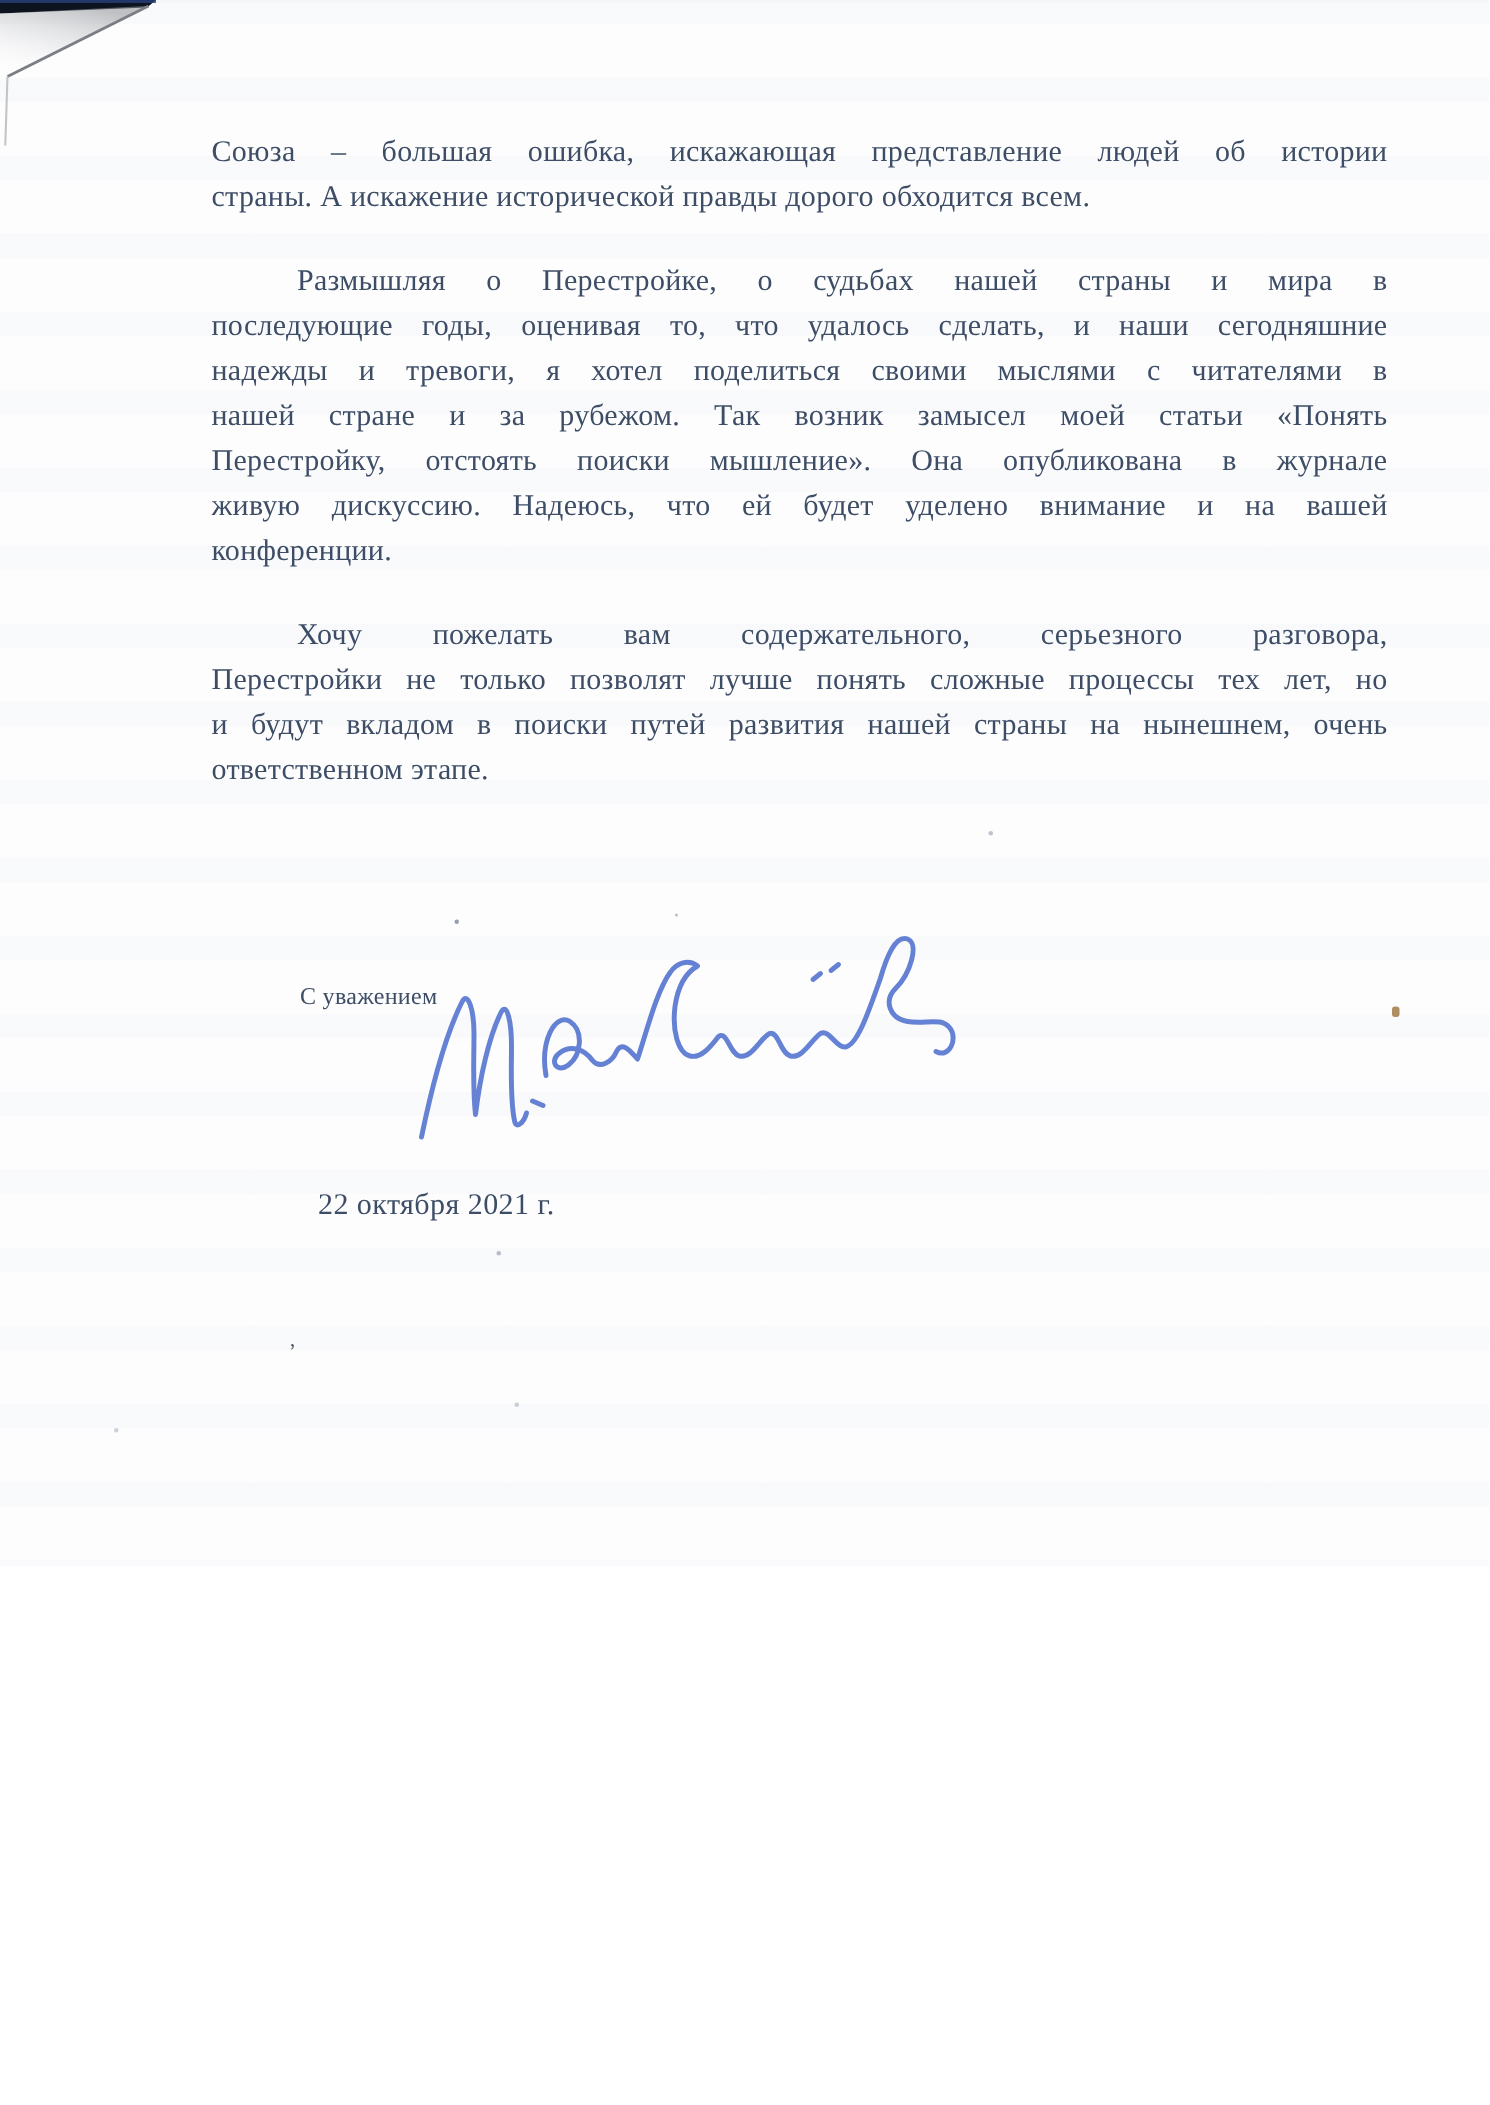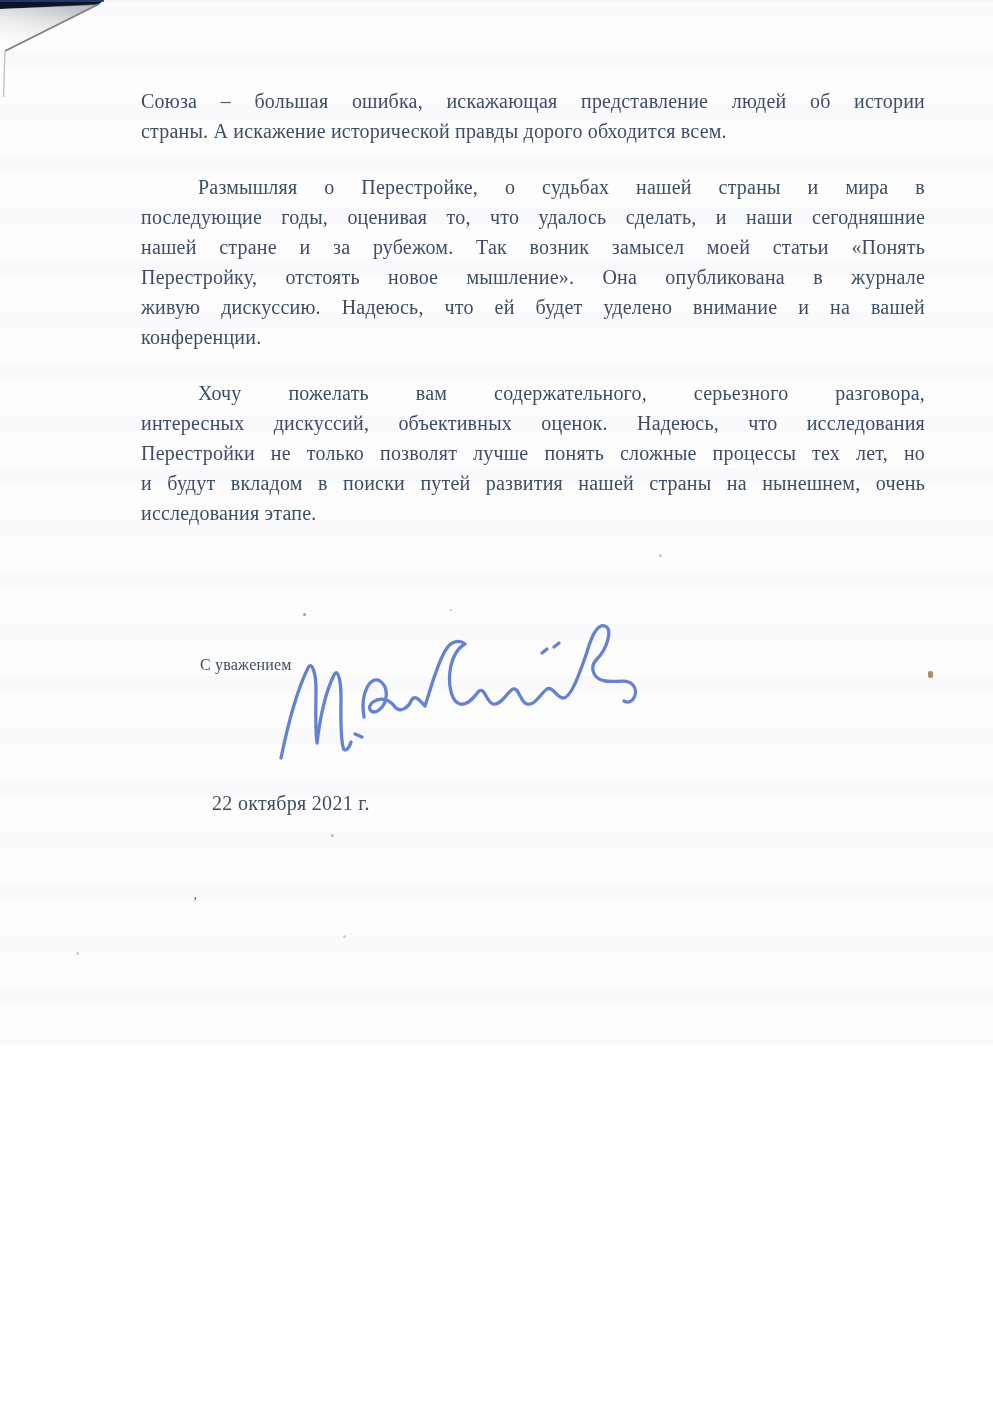--- a/index.html
+++ b/index.html
@@ -83,31 +83,31 @@
   </svg>
 
   <div class="text-block">
       <div class="para">
         <div class="line just">Союза – большая ошибка, искажающая представление людей об истории</div>
         <div class="line">страны. А искажение исторической правды дорого обходится всем.</div>
       </div>
       <div class="para">
         <div class="line just ind">Размышляя о Перестройке, о судьбах нашей страны и мира в</div>
         <div class="line just">последующие годы, оценивая то, что удалось сделать, и наши сегодняшние</div>
+        <div class="line just">надежды и тревоги, я хотел поделиться своими мыслями с читателями в</div>
         <div class="line just">нашей стране и за рубежом. Так возник замысел моей статьи «Понять</div>
-        <div class="line just">Перестройку, отстоять новое мышление». Она опубликована в журнале</div>
+        <div class="line just">Перестройку, отстоять поиски мышление». Она опубликована в журнале</div>
         <div class="line just">живую дискуссию. Надеюсь, что ей будет уделено внимание и на вашей</div>
         <div class="line">конференции.</div>
       </div>
       <div class="para">
         <div class="line just ind">Хочу пожелать вам содержательного, серьезного разговора,</div>
-        <div class="line just">интересных дискуссий, объективных оценок. Надеюсь, что исследования</div>
         <div class="line just">Перестройки не только позволят лучше понять сложные процессы тех лет, но</div>
         <div class="line just">и будут вкладом в поиски путей развития нашей страны на нынешнем, очень</div>
-        <div class="line">исследования этапе.</div>
+        <div class="line">ответственном этапе.</div>
       </div>
     </div>
 
   <div class="signoff">С уважением</div>
 
   <svg class="signature" viewBox="0 0 400 175" xmlns="http://www.w3.org/2000/svg" aria-label="М. Горбачёв">
     <g fill="none" stroke="#5d7bd2" stroke-width="3.3" stroke-linecap="round" stroke-linejoin="round" opacity="0.95">
 
       <path d="M 7 162
            C 14 128, 23 94, 34 72

